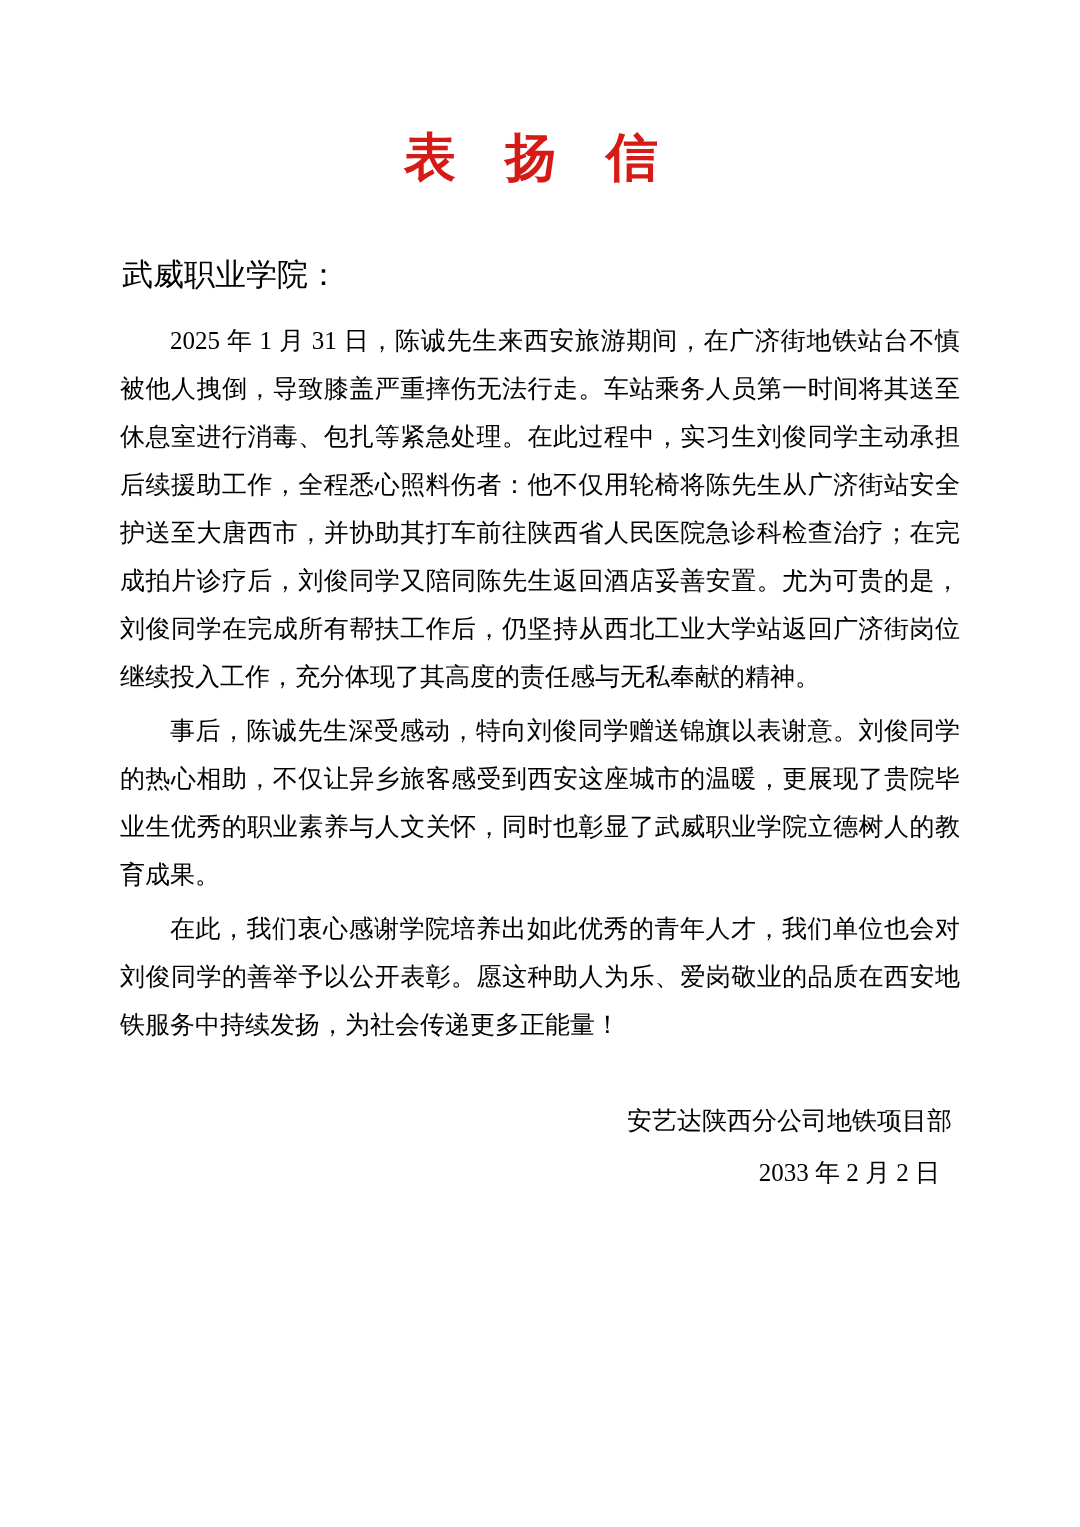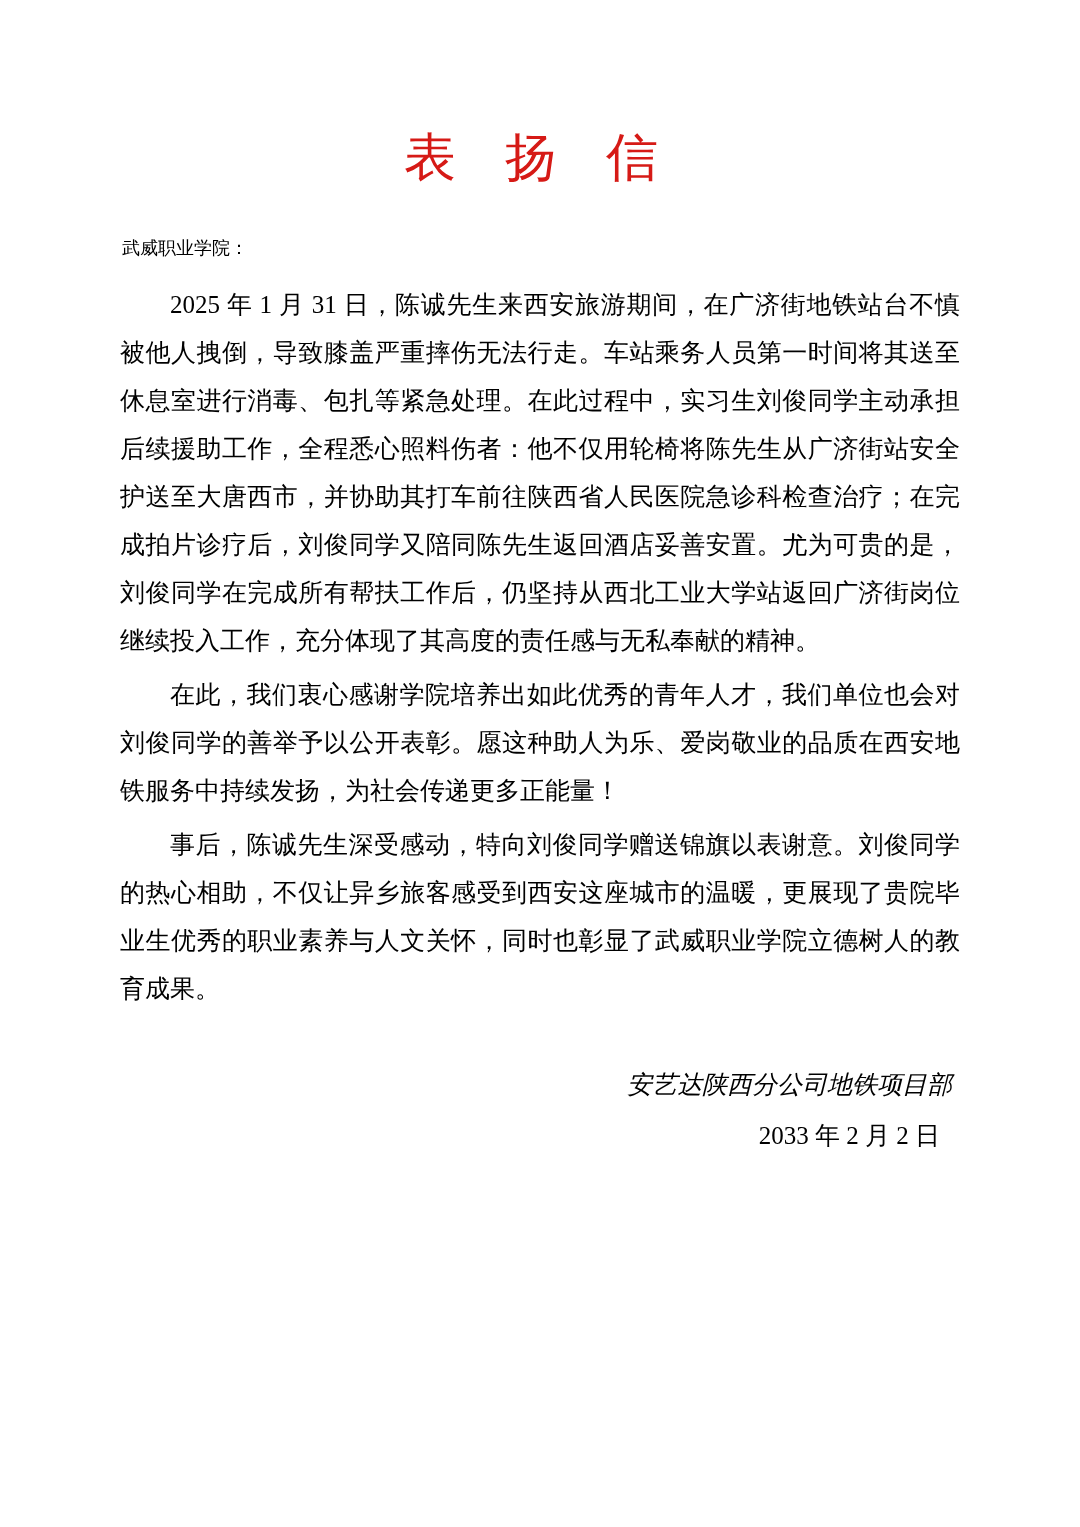--- a/index.html
+++ b/index.html
@@ -17,27 +17,27 @@
     width: 1080px;
     min-height: 1527px;
     box-sizing: border-box;
     padding: 105px 120px 40px 120px;
     position: relative;
   }
   .doc-title {
     text-align: center;
     color: #d61a16;
     font-size: 52px;
-    font-weight: normal;
+    font-weight: bold;
     letter-spacing: 18px;
-    margin: 18px 0 42px 0;
+    margin: 18px 0 58px 0;
     font-family: "Liberation Serif", "DejaVu Serif", serif;
   }
   .salutation {
-    font-size: 18px;
+    font-size: 31px;
     line-height: 1.55;
     margin: 0 0 18px 0;
     padding-left: 2px;
   }
   .para {
     font-size: 25px;
     line-height: 1.92;
     text-align: justify;
     text-justify: inter-ideograph;
     margin: 0 0 6px 0;
@@ -45,37 +45,36 @@
   }
   .signature-block {
     margin-top: 48px;
     text-align: right;
     font-size: 25px;
     line-height: 1.9;
     padding-right: 8px;
   }
   .sign-org {
     margin-bottom: 4px;
-    font-style: italic;
   }
   .sign-date {
     padding-right: 12px;
   }
 </style>
 </head>
 <body>
 
 <div class="page">
 
   <h1 class="doc-title">表 扬 信</h1>
 
   <p class="salutation">武威职业学院：</p>
 
   <p class="para">2025 年 1 月 31 日，陈诚先生来西安旅游期间，在广济街地铁站台不慎被他人拽倒，导致膝盖严重摔伤无法行走。车站乘务人员第一时间将其送至休息室进行消毒、包扎等紧急处理。在此过程中，实习生刘俊同学主动承担后续援助工作，全程悉心照料伤者：他不仅用轮椅将陈先生从广济街站安全护送至大唐西市，并协助其打车前往陕西省人民医院急诊科检查治疗；在完成拍片诊疗后，刘俊同学又陪同陈先生返回酒店妥善安置。尤为可贵的是，刘俊同学在完成所有帮扶工作后，仍坚持从西北工业大学站返回广济街岗位继续投入工作，充分体现了其高度的责任感与无私奉献的精神。</p>
+  <p class="para">事后，陈诚先生深受感动，特向刘俊同学赠送锦旗以表谢意。刘俊同学的热心相助，不仅让异乡旅客感受到西安这座城市的温暖，更展现了贵院毕业生优秀的职业素养与人文关怀，同时也彰显了武威职业学院立德树人的教育成果。</p>
   <p class="para">在此，我们衷心感谢学院培养出如此优秀的青年人才，我们单位也会对刘俊同学的善举予以公开表彰。愿这种助人为乐、爱岗敬业的品质在西安地铁服务中持续发扬，为社会传递更多正能量！</p>
-  <p class="para">事后，陈诚先生深受感动，特向刘俊同学赠送锦旗以表谢意。刘俊同学的热心相助，不仅让异乡旅客感受到西安这座城市的温暖，更展现了贵院毕业生优秀的职业素养与人文关怀，同时也彰显了武威职业学院立德树人的教育成果。</p>
 
   <div class="signature-block">
     <div class="sign-org">安艺达陕西分公司地铁项目部</div>
     <div class="sign-date">2033 年 2 月 2 日</div>
   </div>
 
 </div>
 
 </body></html>

